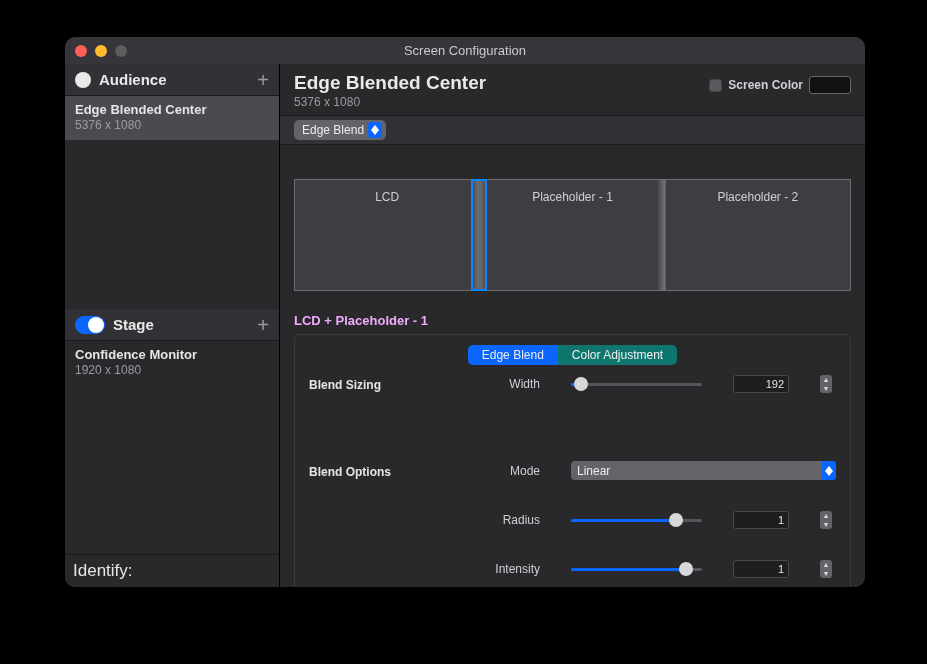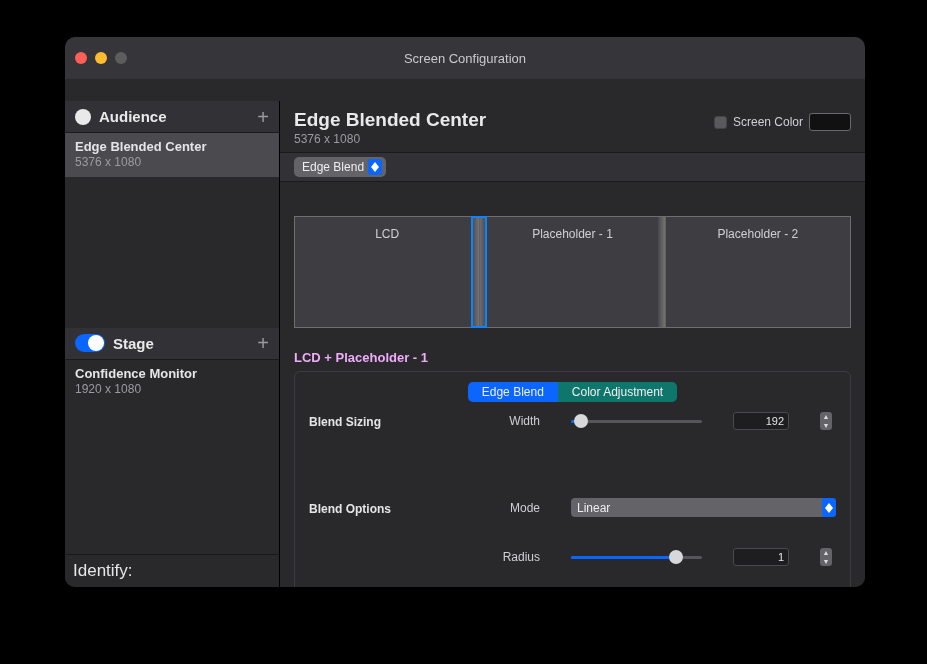--- a/index.html
+++ b/index.html
@@ -1,25 +1,25 @@
 <!DOCTYPE html>
 <html><head>
 <meta charset="utf-8">
 <style>
 * { box-sizing: border-box; margin: 0; padding: 0; font-family: -apple-system, "Helvetica Neue", Arial, sans-serif; -webkit-font-smoothing: antialiased; }
 body { background: #000; width: 927px; height: 664px; overflow: hidden; }
 .window { position: absolute; left: 65px; top: 37px; width: 800px; height: 550px; background: #29292c; border-radius: 10px; box-shadow: 0 20px 60px rgba(0,0,0,.6); display: flex; flex-direction: column; overflow: hidden; }
-.titlebar { height: 42px; background: #35353a; display: flex; align-items: center; position: relative; border-top-left-radius: 10px; border-top-right-radius: 10px; }
+.titlebar { height: 27px; background: #35353a; display: flex; align-items: center; position: relative; border-top-left-radius: 10px; border-top-right-radius: 10px; }
 .traffic { display: flex; gap: 8px; margin-left: 10px; }
 .tl { width: 12px; height: 12px; border-radius: 50%; }
 .tl.red { background: #ff5f57; }
 .tl.yel { background: #febc2e; }
 .tl.grn { background: #5d5d5d; }
 .titlebar-title { position: absolute; left: 0; right: 0; text-align: center; color: #c9c9cf; font-size: 13px; font-weight: 400; pointer-events: none; }
-.body { flex: 1; display: flex; min-height: 0; margin-top: 22px; }
+.body { flex: 1; display: flex; min-height: 0; }
 .sidebar { width: 215px; background: #29292c; border-right: 1px solid #000; display: flex; flex-direction: column; }
 .side-header { height: 32px; background: #323236; display: flex; align-items: center; padding: 0 10px; border-bottom: 1px solid #1a1a1c; }
 .side-header-icon { width: 16px; height: 16px; border-radius: 50%; background: #e9e9e9; margin-right: 8px; flex: none; }
 .side-header .toggle { margin-right: 8px; }
 .side-header-label { color: #e9e9e9; font-size: 15px; font-weight: 700; flex: 1; }
 .plus-icon { color: #9a9aa0; font-size: 20px; font-weight: 300; line-height: 1; cursor: pointer; }
 .side-item { padding: 6px 10px 8px 10px; cursor: pointer; }
 .side-item.selected { background: #4b4b4f; }
 .side-item-title { color: #e5e5e7; font-size: 13px; font-weight: 600; }
 .side-item-sub { color: #9b9ba1; font-size: 12px; margin-top: 1px; }
@@ -28,21 +28,21 @@
 .toggle .knob { position: absolute; right: 1px; top: 1px; width: 16px; height: 16px; background: #fff; border-radius: 50%; }
 .identify-bar { display: flex; align-items: center; padding: 6px 8px; border-top: 1px solid #1a1a1c; gap: 6px; }
 .identify-bar .lbl { color: #e5e5e7; font-size: 17px; margin-right: 2px; }
 .seg-grp { display: flex; border-radius: 5px; overflow: hidden; }
 .seg-btn { background: #636368; color: #eee; font-size: 12px; padding: 3px 10px; border: none; cursor: pointer; }
 .seg-btn + .seg-btn { border-left: 1px solid #4a4a4e; }
 .main { flex: 1; background: #29292c; display: flex; flex-direction: column; min-width: 0; }
 .main-header { padding: 8px 14px 6px 14px; display: flex; align-items: flex-start; }
 .main-title { color: #e9e9e9; font-size: 19px; font-weight: 700; }
 .main-sub { color: #9b9ba1; font-size: 12px; margin-top: 1px; }
-.screen-color { display: flex; align-items: center; gap: 6px; margin-top: 4px; }
+.screen-color { display: flex; align-items: center; gap: 6px; margin-top: 4px; font-weight: bold; }
 .screen-color .chk { width: 13px; height: 13px; background: #5a5a5e; border-radius: 3px; border: 1px solid #444; }
 .screen-color .lbl { color: #d0d0d4; font-size: 12px; }
 .swatch { width: 42px; height: 18px; background: #111; border: 1px solid #6a6a6e; border-radius: 3px; }
 .toolbar { display: flex; align-items: center; padding: 4px 14px; height: 30px; background: #323236; border-top: 1px solid #1a1a1c; border-bottom: 1px solid #1a1a1c; }
 .popup-btn { background: #636368; color: #eee; font-size: 12px; padding: 2px 4px 2px 8px; border-radius: 5px; display: flex; align-items: center; gap: 4px; cursor: pointer; }
 .popup-arrows { background: #0a66ff; width: 14px; height: 16px; border-radius: 3px; display: flex; flex-direction: column; align-items: center; justify-content: center; gap: 0; }
 .popup-arrows svg { width: 8px; height: 5px; }
 .toolbar-right { margin-left: auto; display: flex; align-items: center; gap: 6px; color: #d0d0d4; font-size: 12px; }
 .stepper { display: flex; align-items: center; }
 .stepper .val { color: #e5e5e7; font-size: 12px; width: 14px; text-align: right; }

